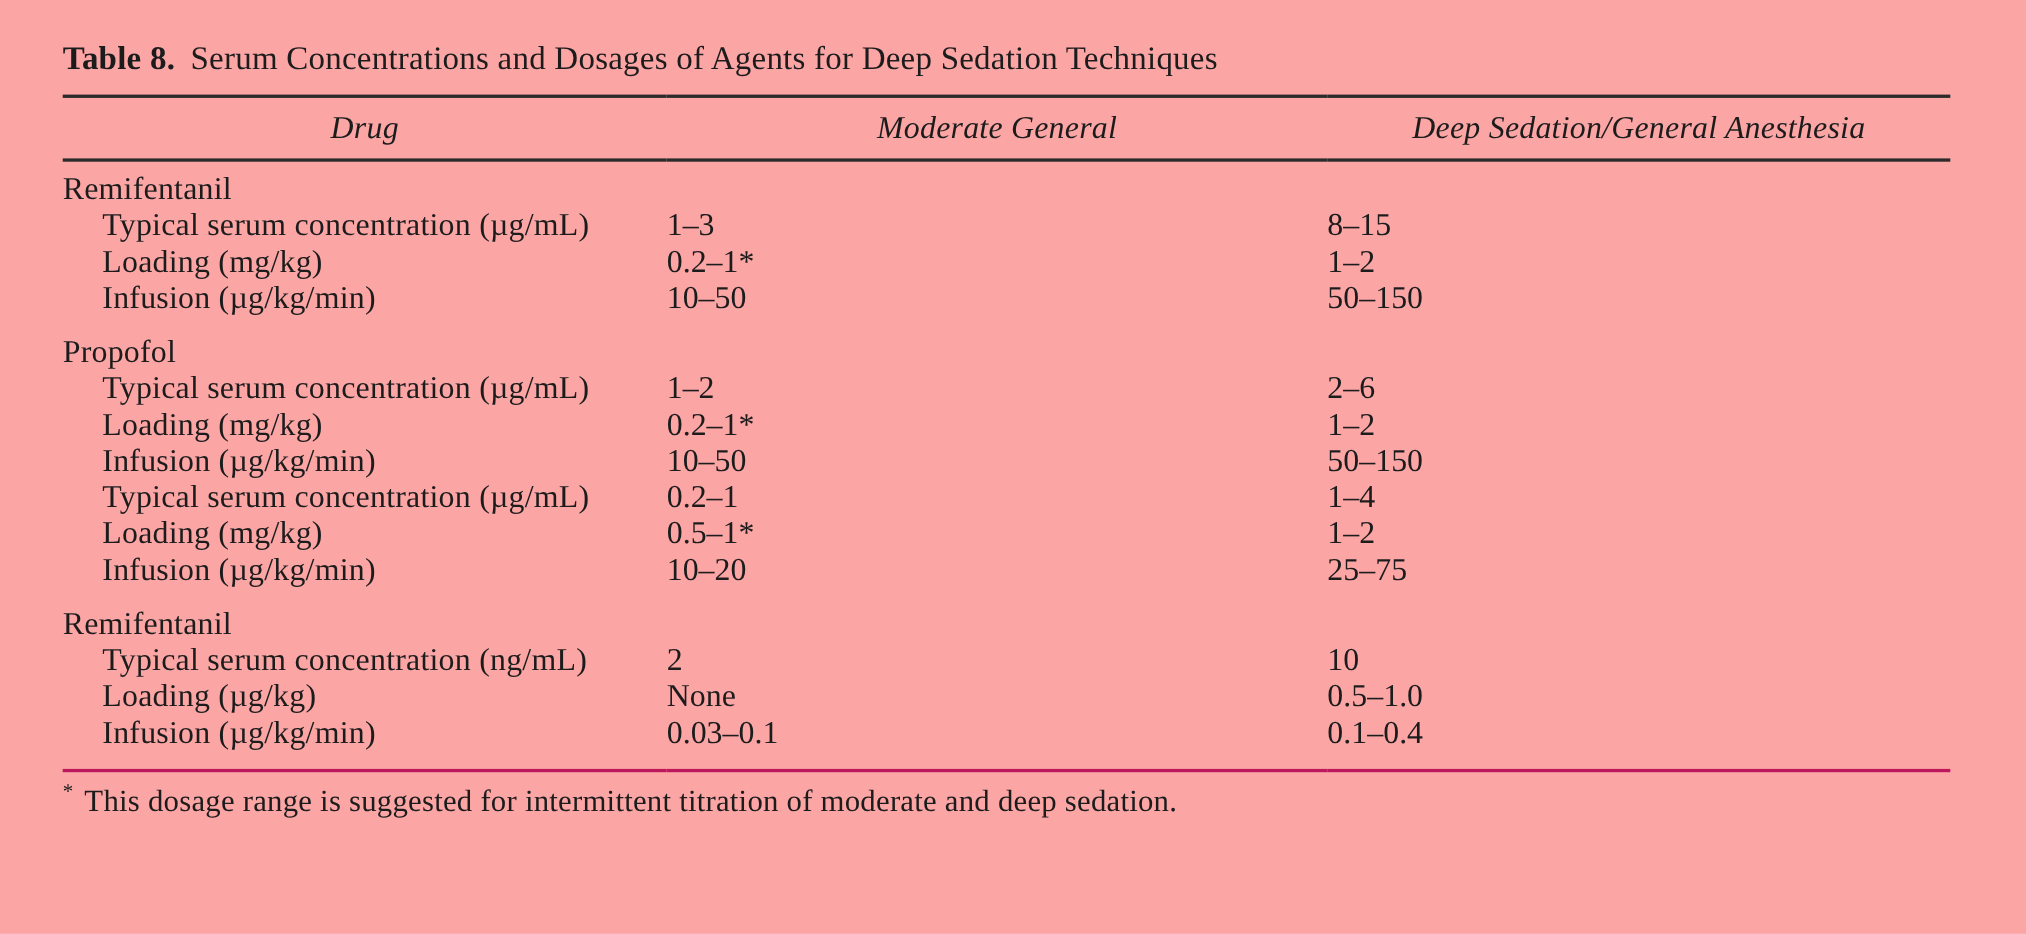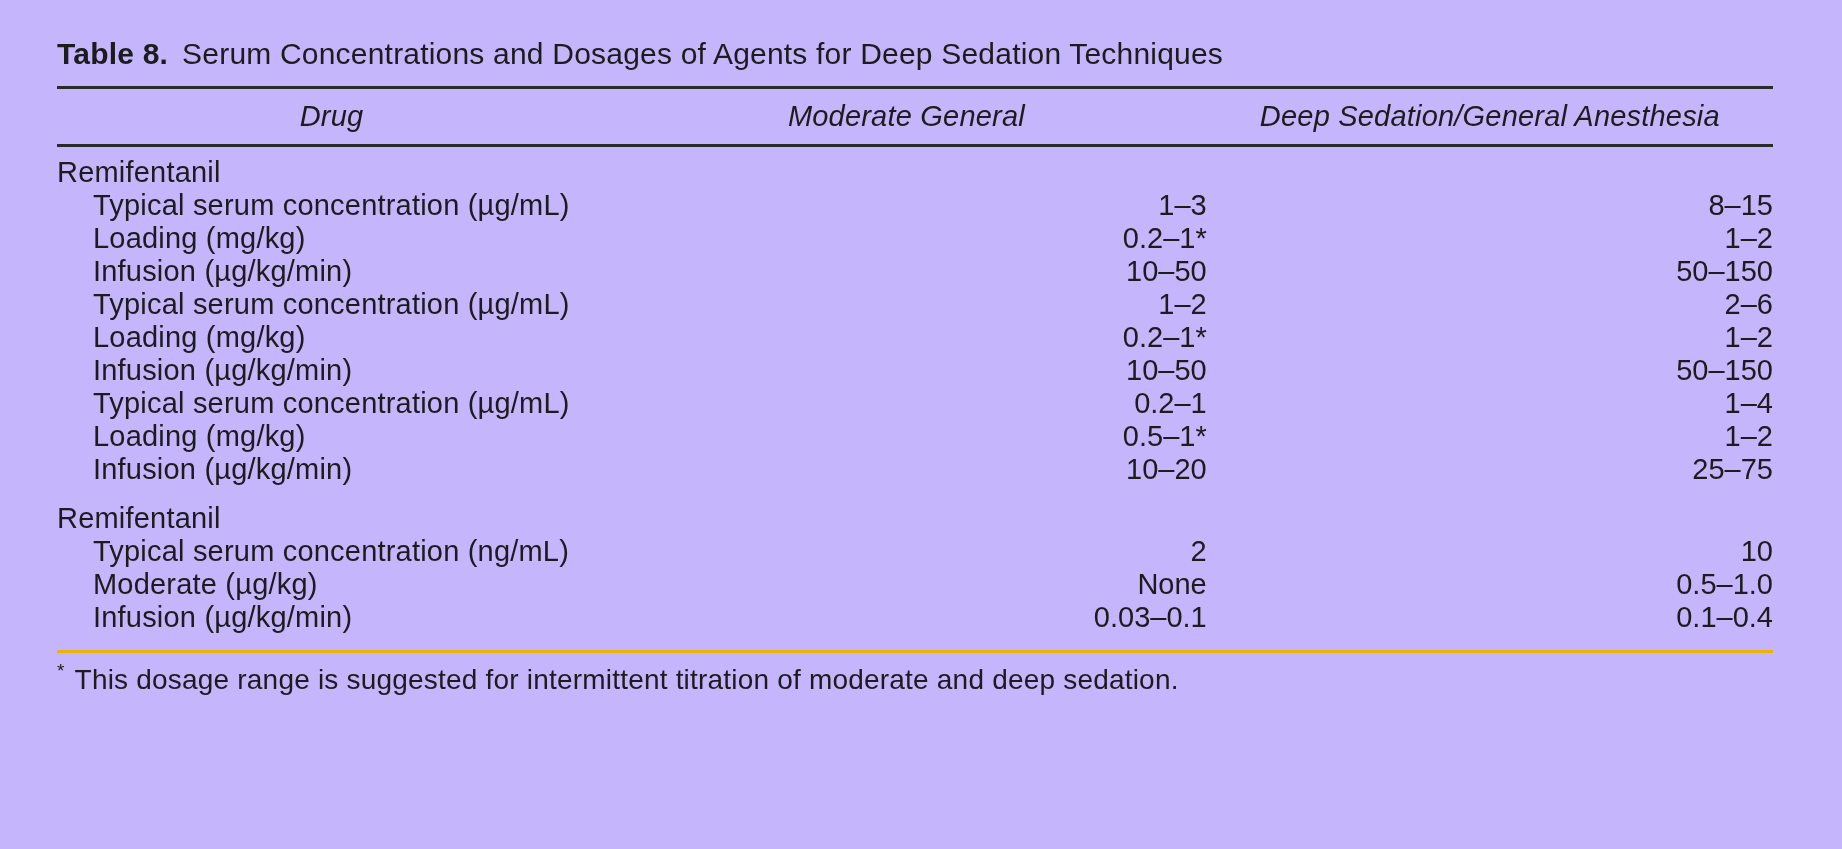--- a/index.html
+++ b/index.html
@@ -4,23 +4,23 @@
 <style>
   html, body {
     margin: 0;
     padding: 0;
     background: #ffffff;
   }
   .page {
     position: relative;
     width: 1842px;
     height: 849px;
-    background: #c4b5fd;
+    background: #fca5a5;
     overflow: hidden;
-    font-family: Liberation Sans, sans-serif;
+    font-family: Liberation Serif, serif;
     color: #1c1c1c;
   }
   .content {
     position: absolute;
     left: 57px;
     top: 36px;
     width: 1716px;
   }
   .caption {
     font-size: 30px;
@@ -30,21 +30,21 @@
     white-space: nowrap;
   }
   .caption .label {
     font-weight: bold;
     margin-right: 14px;
   }
   table.sed-table {
     width: 100%;
     border-collapse: collapse;
     border-top: 3px solid #2b2b2b;
-    border-bottom: 3px solid #eab308;
+    border-bottom: 3px solid #be185d;
     font-size: 29px;
   }
   col.c-drug { width: 32%; }
   col.c-mod  { width: 35%; }
   col.c-deep { width: 33%; }
   thead th {
     font-style: italic;
     font-weight: normal;
     font-size: 29px;
     text-align: center;
@@ -72,21 +72,21 @@
   tbody tr:last-child td {
     padding-bottom: 16px;
   }
   td.row-label {
     padding-left: 36px;
     letter-spacing: 0.2px;
     white-space: nowrap;
     margin-top: 43px;
   }
   td.val {
-    text-align: right;
+    text-align: left;
     white-space: nowrap;
   }
   .footnote {
     margin-top: 9px;
     font-size: 28px;
     letter-spacing: 0.2px;
   }
   .footnote sup {
     font-size: 19px;
     margin-right: 10px;
@@ -131,20 +131,23 @@
           <td class="row-label">Loading (mg/kg)</td>
           <td class="val">0.2–1*</td>
           <td class="val">1–2</td>
         </tr>
         <tr class="last-group-row">
           <td class="row-label">Infusion (µg/kg/min)</td>
           <td class="val">10–50</td>
           <td class="val">50–150</td>
         </tr>
 
+        <tr class="drug-row">
+          <td colspan="3">Propofol</td>
+        </tr>
         <tr>
           <td class="row-label">Typical serum concentration (µg/mL)</td>
           <td class="val">1–2</td>
           <td class="val">2–6</td>
         </tr>
         <tr>
           <td class="row-label">Loading (mg/kg)</td>
           <td class="val">0.2–1*</td>
           <td class="val">1–2</td>
         </tr>
@@ -172,21 +175,21 @@
 
         <tr class="drug-row">
           <td colspan="3">Remifentanil</td>
         </tr>
         <tr>
           <td class="row-label">Typical serum concentration (ng/mL)</td>
           <td class="val">2</td>
           <td class="val">10</td>
         </tr>
         <tr>
-          <td class="row-label">Moderate (µg/kg)</td>
+          <td class="row-label">Loading (µg/kg)</td>
           <td class="val">None</td>
           <td class="val">0.5–1.0</td>
         </tr>
         <tr class="last-group-row">
           <td class="row-label">Infusion (µg/kg/min)</td>
           <td class="val">0.03–0.1</td>
           <td class="val">0.1–0.4</td>
         </tr>
 
       </tbody>

